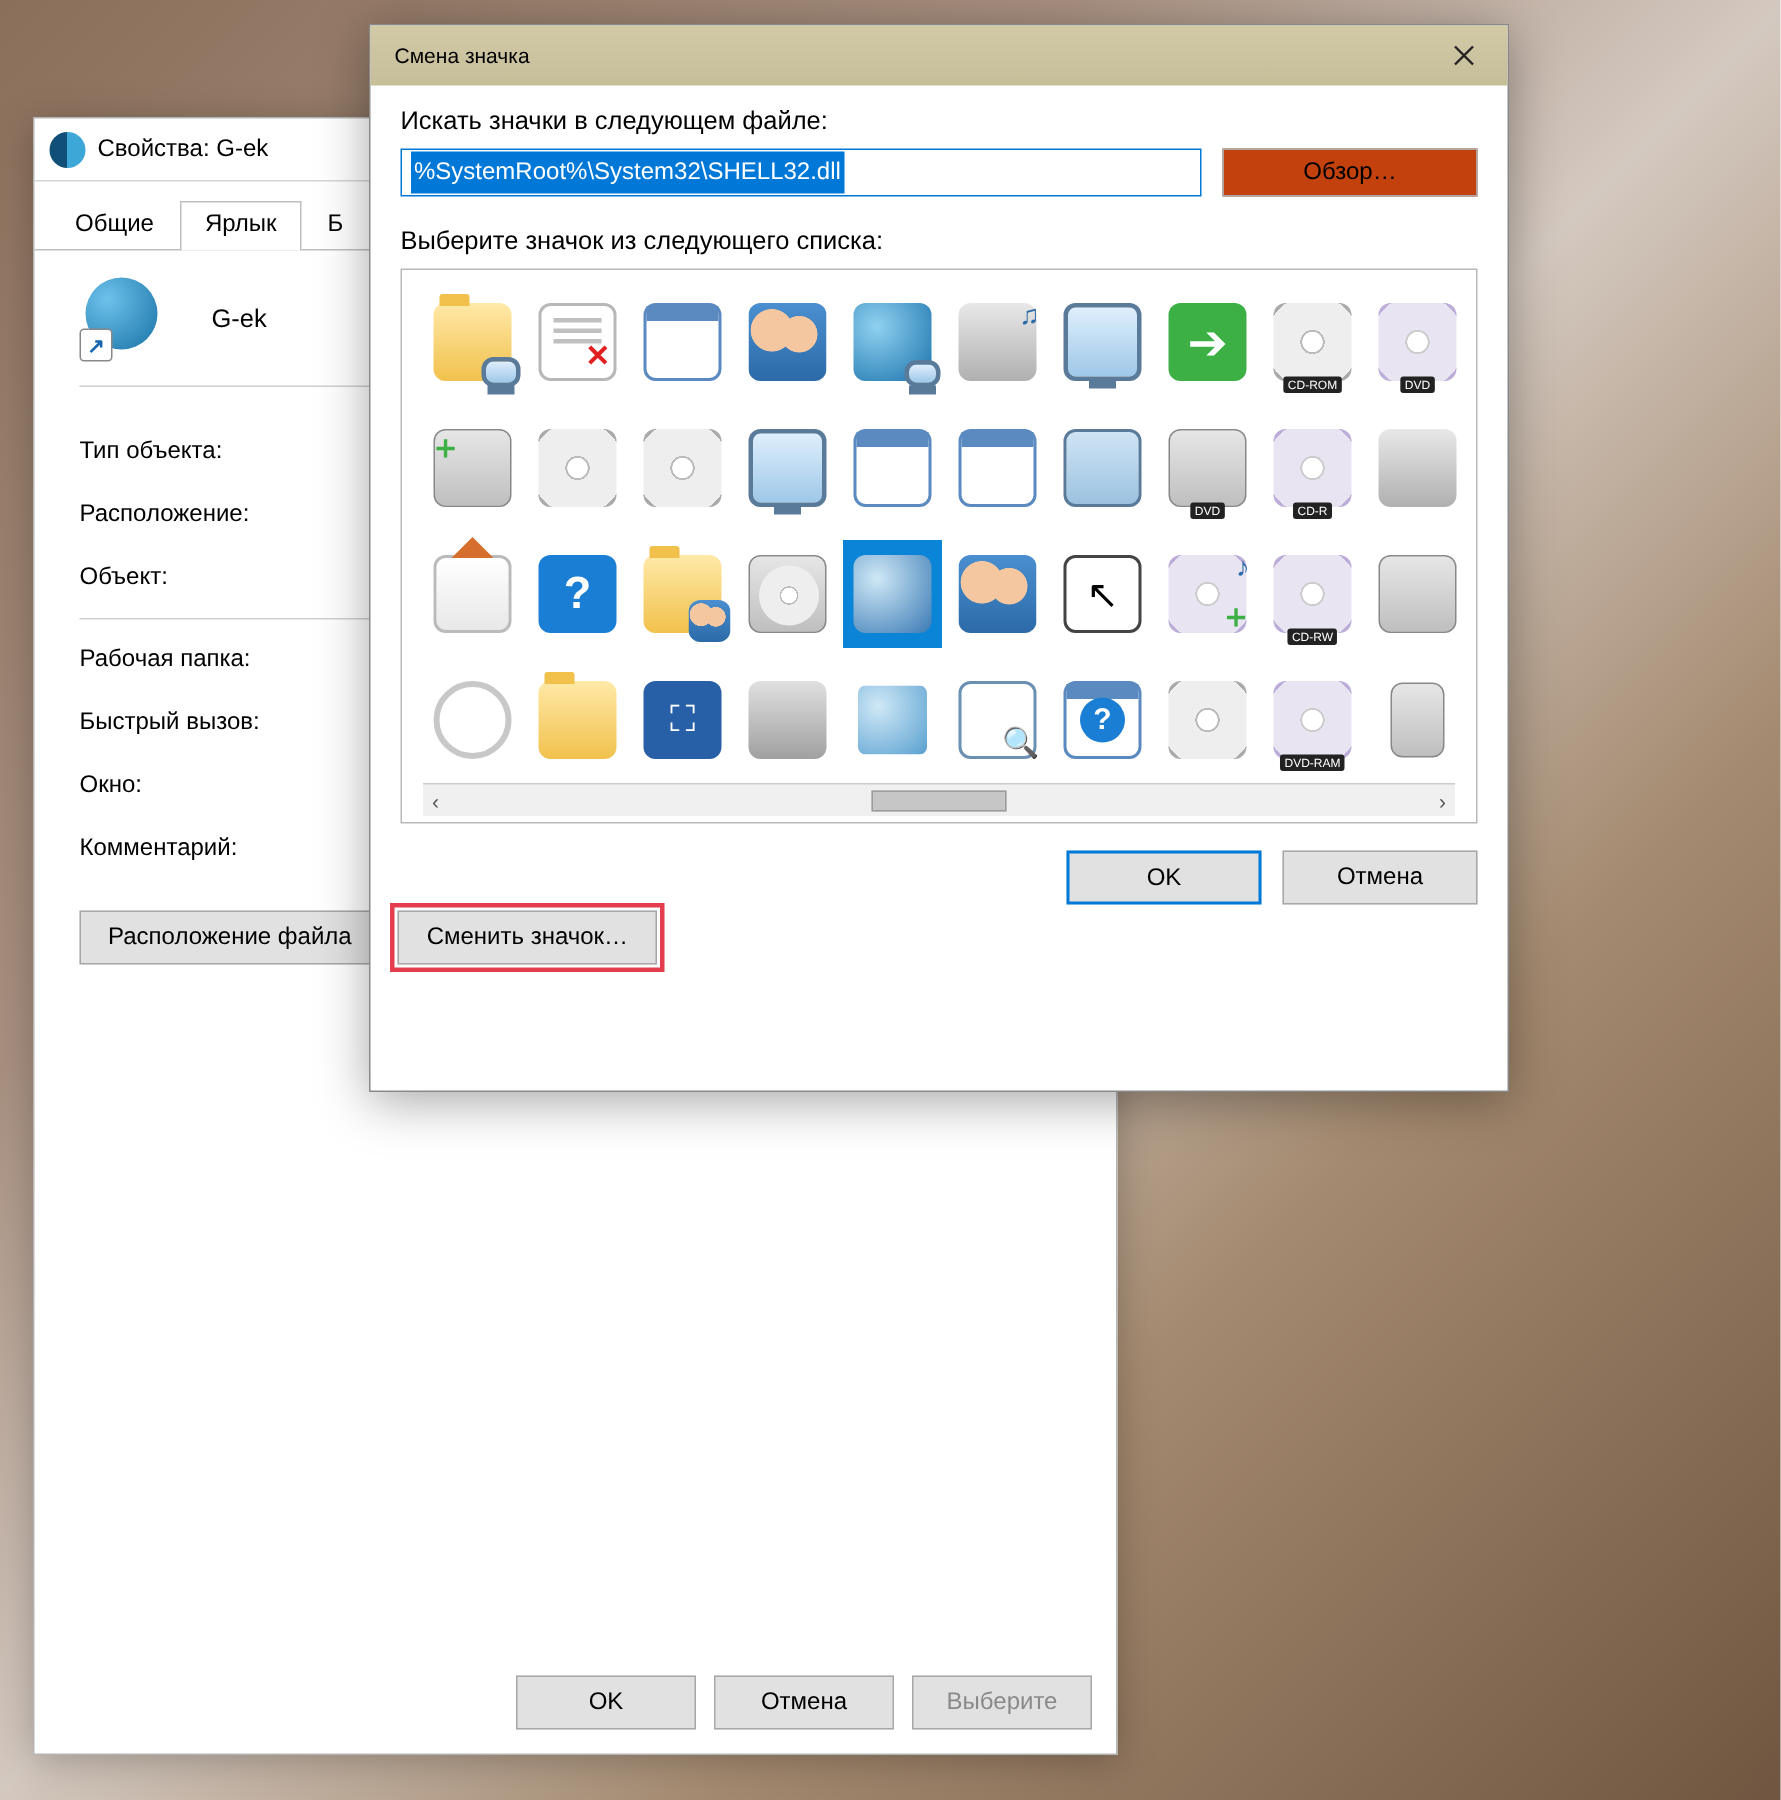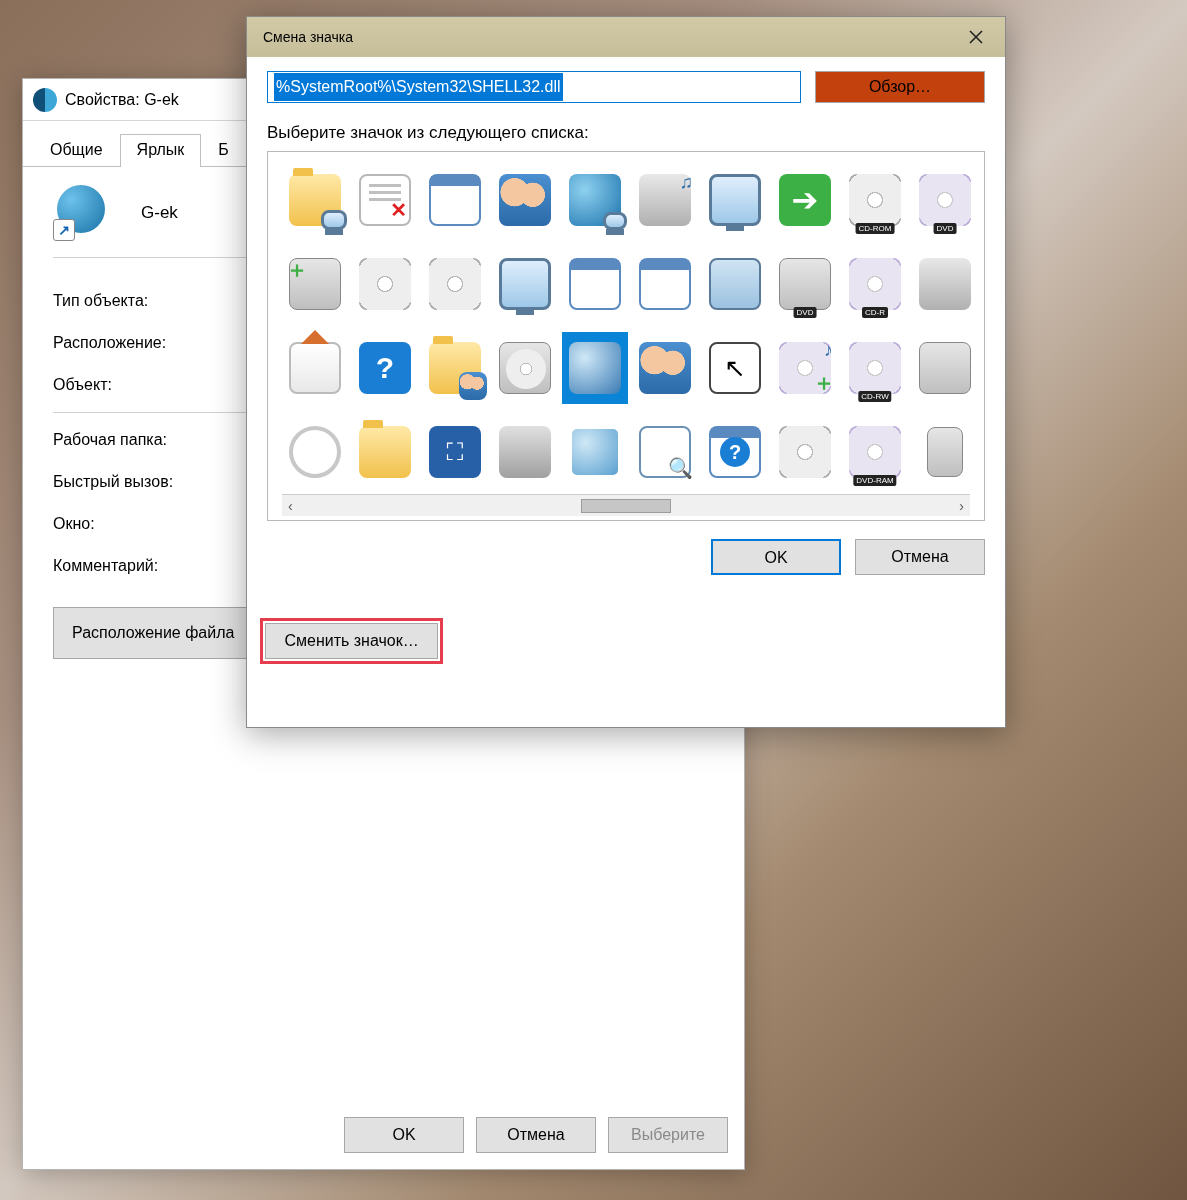--- a/index.html
+++ b/index.html
@@ -90,21 +90,21 @@
     background: #e1e1e1;
     border: 1px solid #a7a7a7;
     padding: 8px 18px;
     font-family: inherit;
     font-size: 16px;
     cursor: default;
   }
   .win-btn.highlight {
     outline: 3px solid #e43d4e;
     outline-offset: 2px;
-    position: relative; z-index: 5; margin-top: 16px;
+    position: relative; z-index: 5;
   }
   .props-footer {
     position: absolute;
     bottom: 16px; left: 0; right: 0;
     display: flex; justify-content: flex-end; gap: 12px;
     padding: 0 16px;
   }
   .props-footer .win-btn { width: 120px; }
   .win-btn.disabled { color: #8a8a8a; }
 
@@ -275,20 +275,21 @@
   <div class="ci-titlebar">
     <span class="title">Смена значка</span>
     <div class="close">
       <svg width="16" height="16" viewBox="0 0 16 16">
           <line x1="2" y1="2" x2="14" y2="14"></line>
           <line x1="14" y1="2" x2="2" y2="14"></line>
         </svg>
     </div>
   </div>
   <div class="ci-body">
+    <div class="ci-label">Искать значки в следующем файле:</div>
     <div class="path-row">
       <div class="path-input">
         <span>%SystemRoot%\System32\SHELL32.dll</span>
       </div>
       <button class="browse-btn">Обзор…</button>
     </div>
     <div class="ci-label">Выберите значок из следующего списка:</div>
 
     <div class="icon-box">
       <div class="icon-grid">

